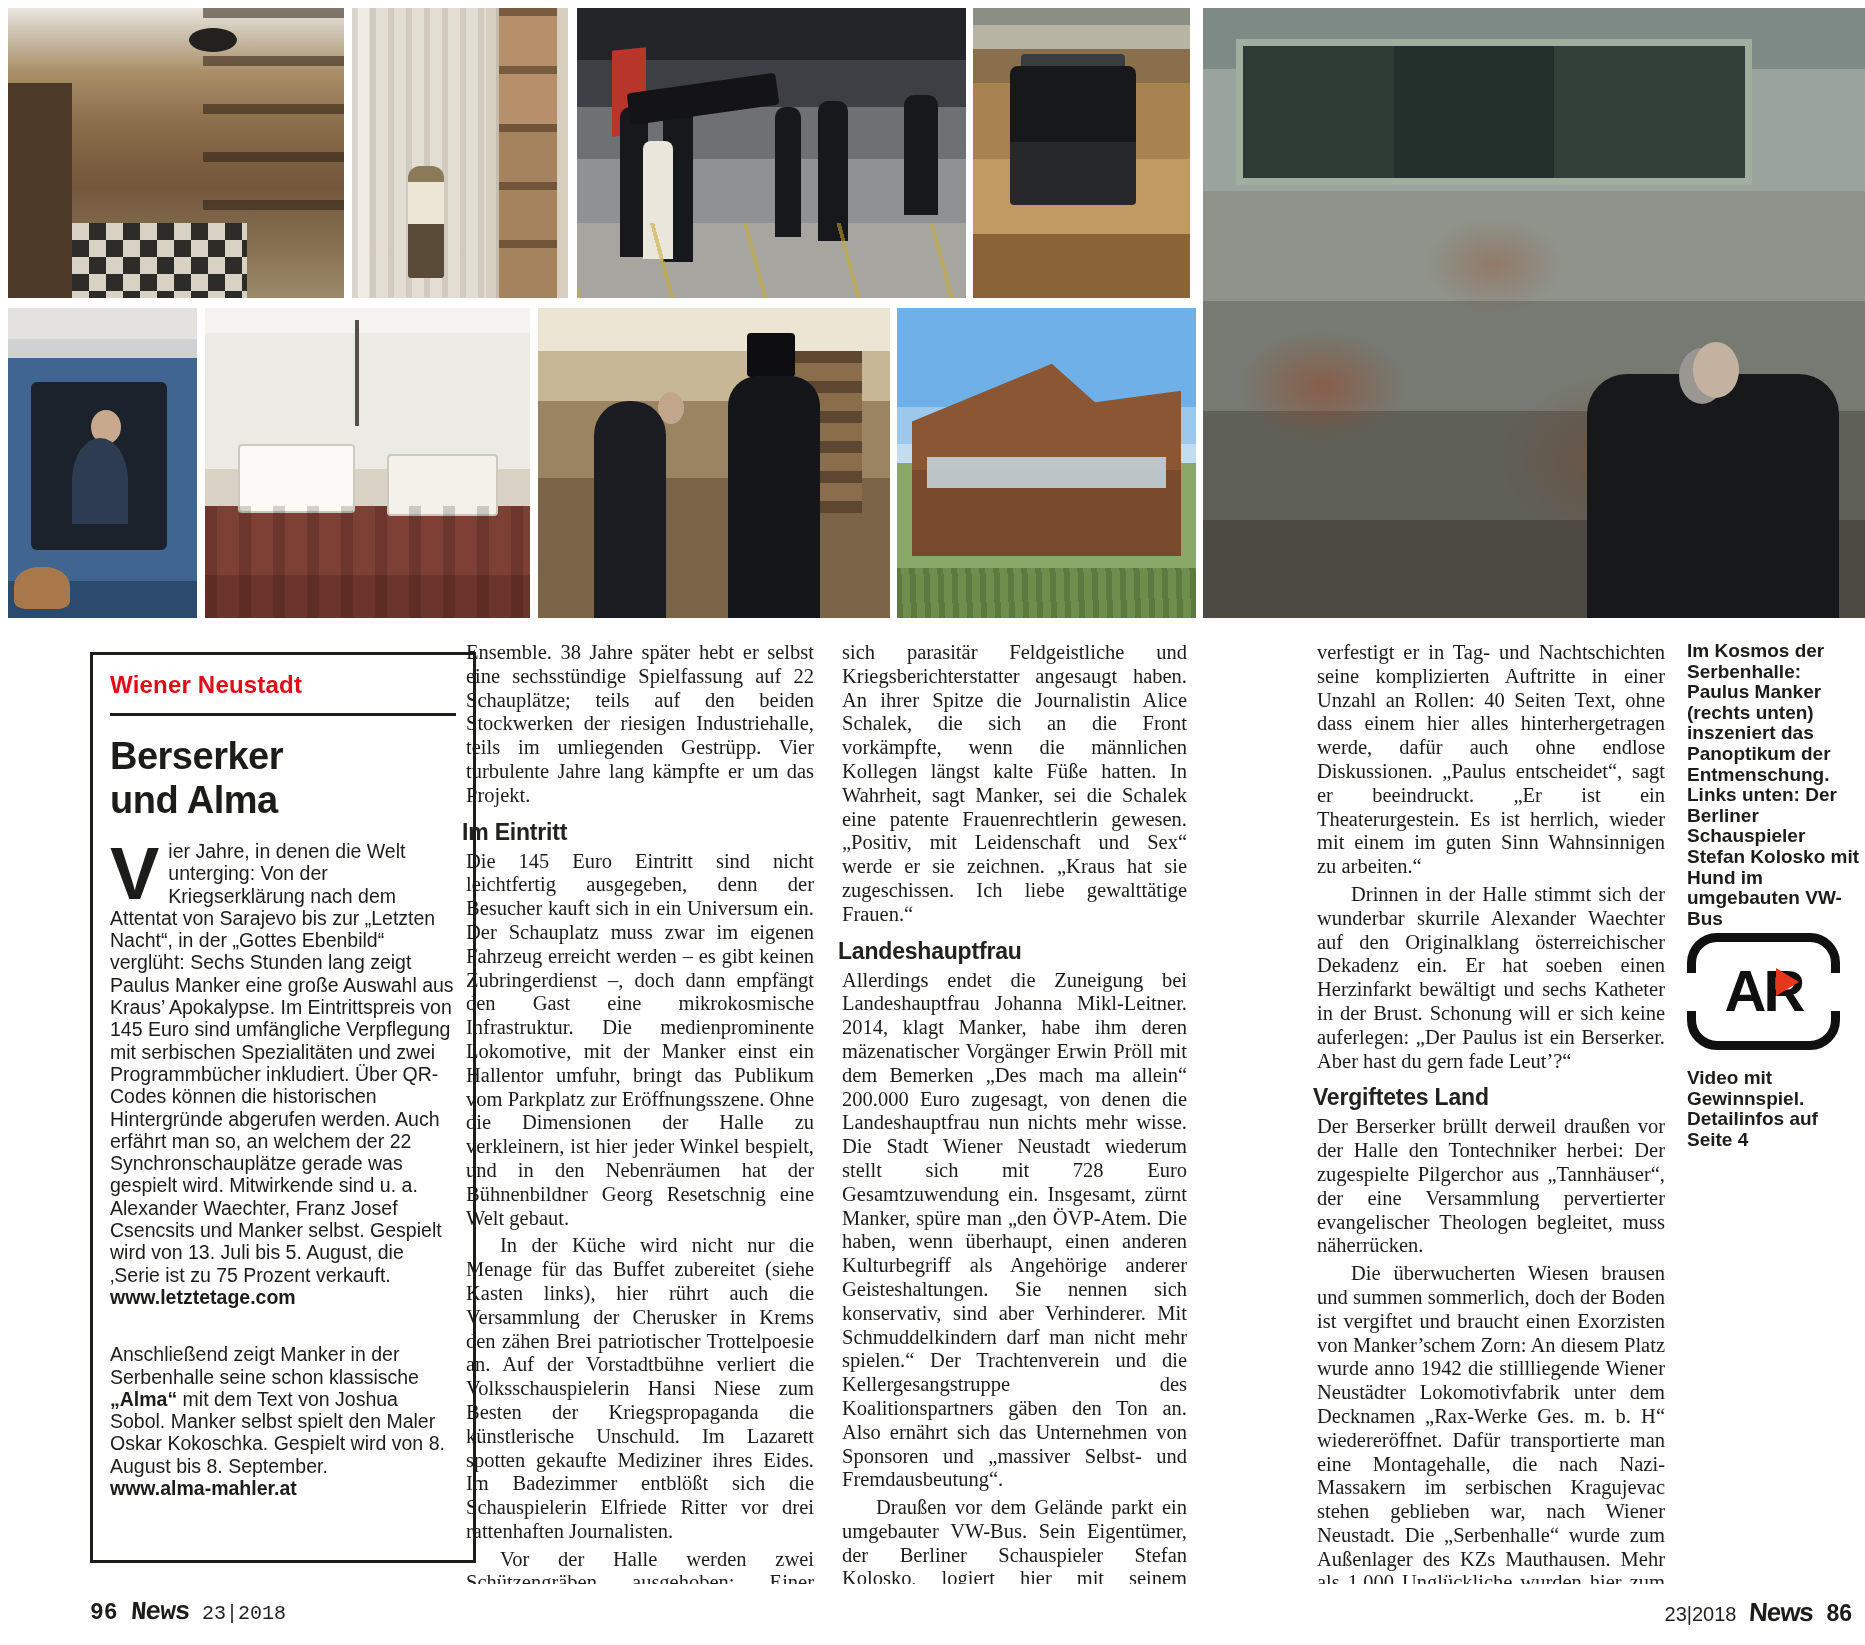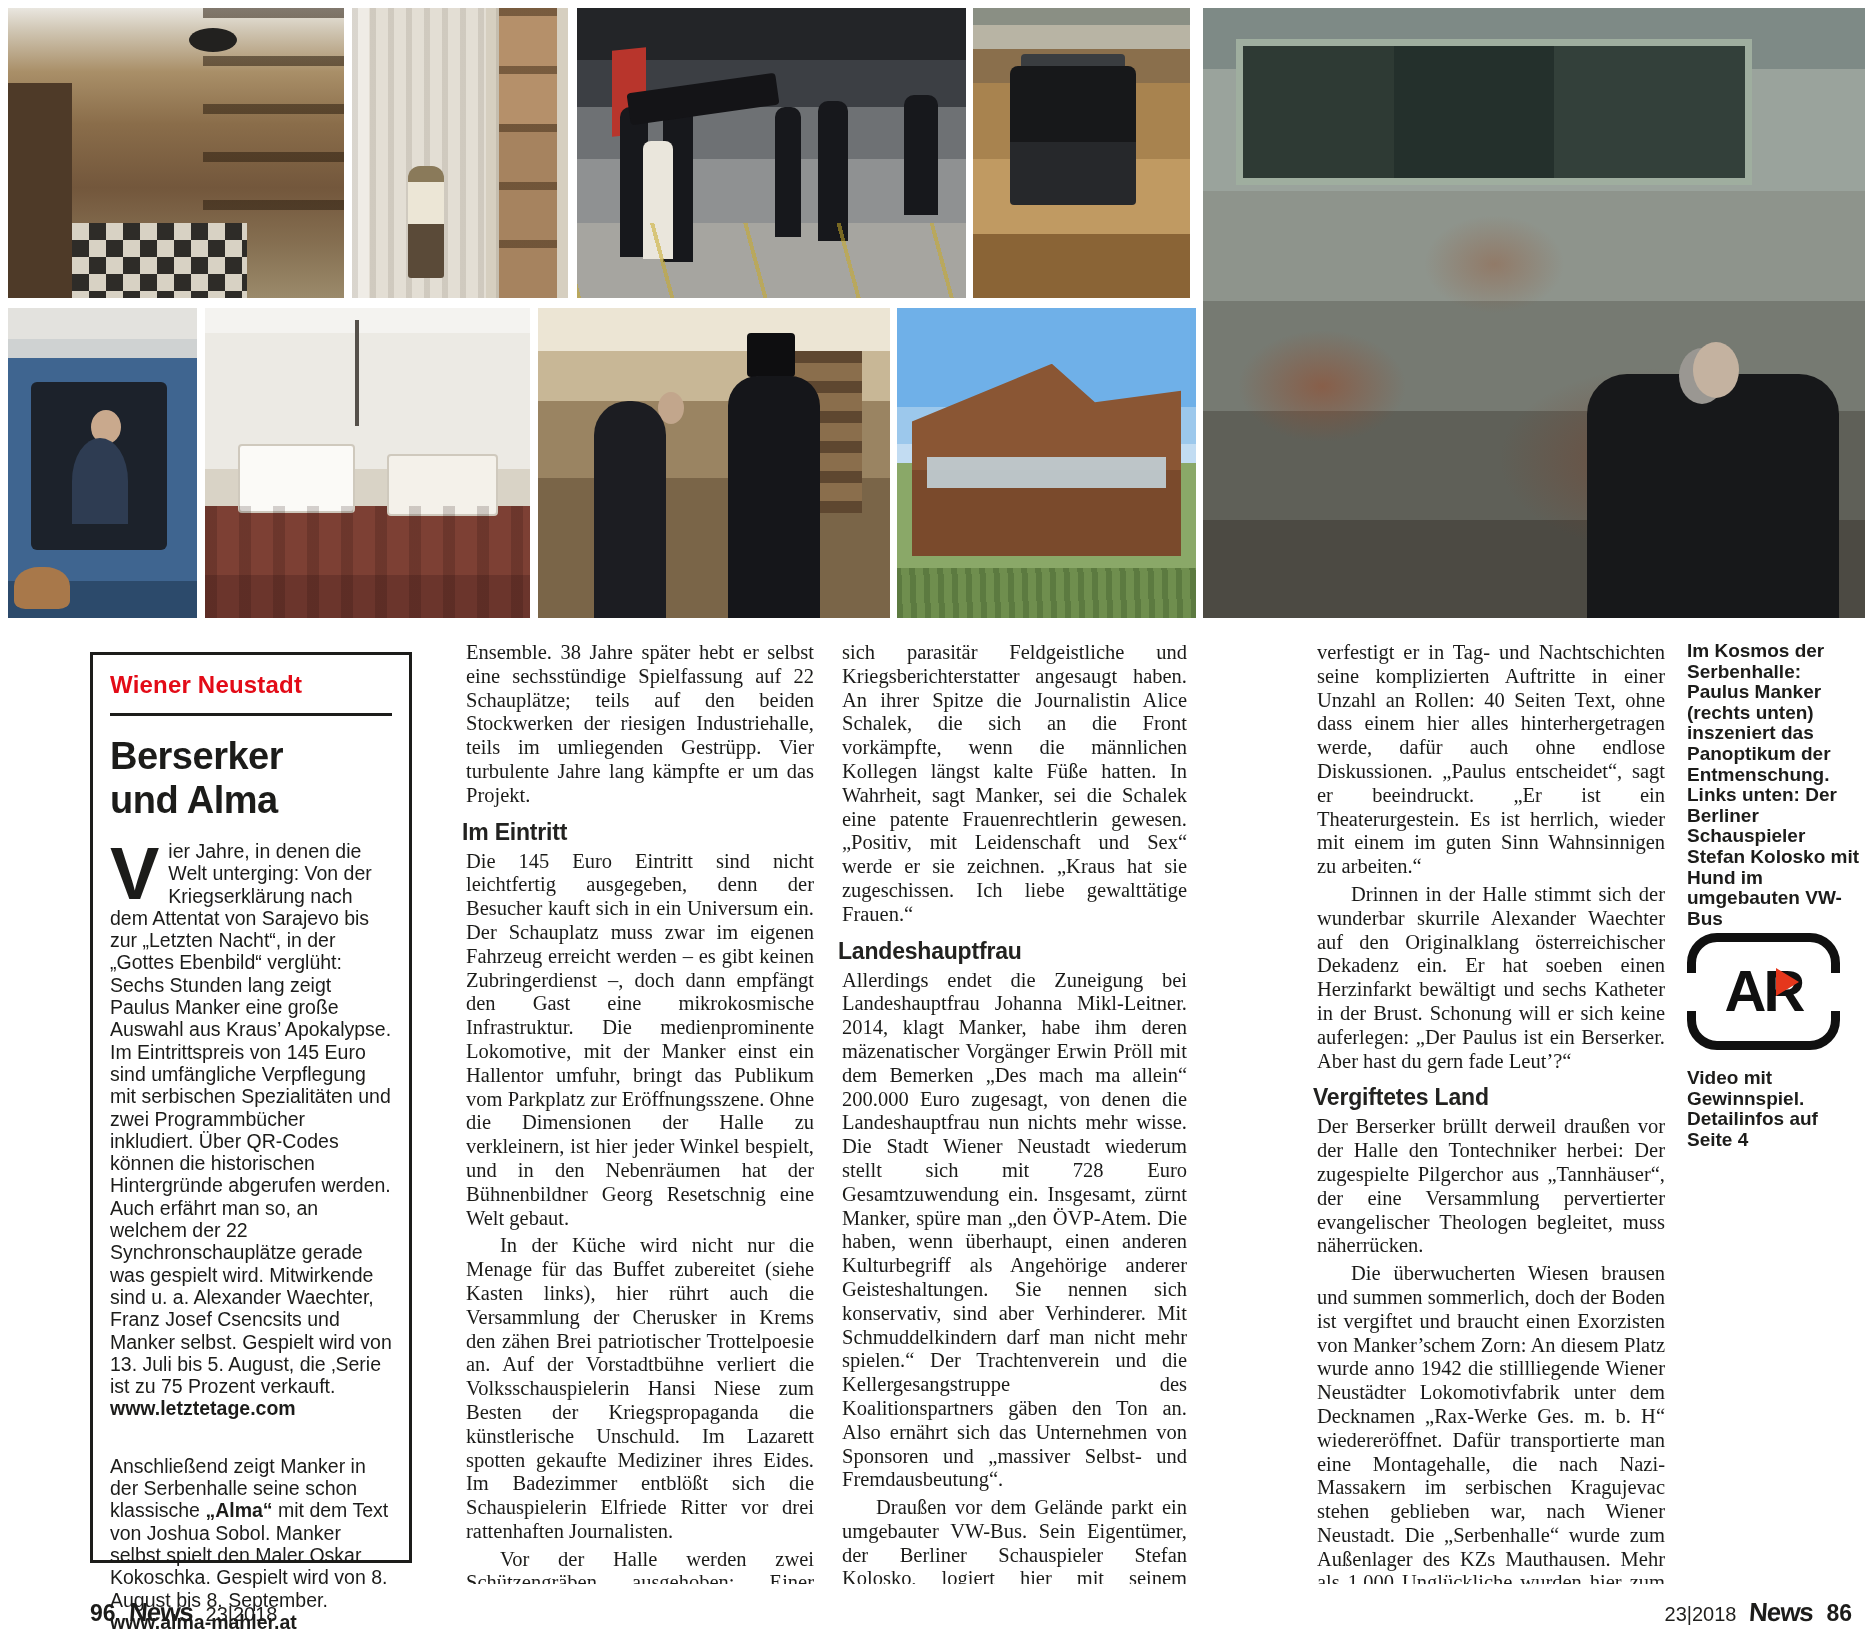--- a/index.html
+++ b/index.html
@@ -82,21 +82,21 @@
   .p8-facer{right:33%;top:22%;width:26px;height:30px;background:#c8ac90;border-radius:50%;}
   #p9{left:897px;top:308px;width:299px;height:310px;
       background:linear-gradient(180deg,#6fb0e8 0 32%,#9cc8ec 32% 44%,#c2dcf2 44% 50%,#8aa868 50% 88%,#5f7e44 88% 100%);}
   .p9-bldg{left:5%;top:18%;width:90%;height:62%;
       background:linear-gradient(180deg,#8a5634 0 55%,#7a4a2c 55% 100%);
       clip-path:polygon(0 30%, 52% 0, 68% 20%, 100% 14%, 100% 100%, 0 100%);}
   .p9-glass{left:10%;top:48%;width:80%;height:10%;background:#c2d2d8;opacity:.9;}
   .p9-grass{left:0;bottom:0;width:100%;height:16%;
       background:repeating-linear-gradient(88deg,#5c7a40 0 6px,#6f8e4e 6px 14px);}
   
-  .infobox{position:absolute;left:90px;top:652px;width:322px;height:911px;
+  .infobox{position:absolute;left:90px;top:652px;width:386px;height:911px;
       border:3px solid #1c1c1a;padding:14px 17px 0 17px;}
   .kicker{font-size:24px;font-weight:800;color:#e30b17;letter-spacing:.2px;margin:2px 0 0 0;}
   .box-rule{height:3px;background:#1c1c1a;margin:14px 0 18px 0;}
   .box-title{font-size:38px;line-height:44px;font-weight:800;letter-spacing:-.5px;color:#1c1c1a;margin:0 0 18px 0;}
   .box-title span{display:block;}
   .boxp{font-size:19.5px;line-height:22.3px;margin:0;}
   .dropcap{float:left;font-size:74px;line-height:58px;font-weight:800;padding:5px 9px 0 0;}
   .boxlink{font-size:19.5px;line-height:22.3px;font-weight:800;margin:0;}
   .boxp2{margin-top:35px;}
   .boxp2 b{font-weight:800;}
@@ -121,21 +121,21 @@
   .ar-box::before{left:-12px;}
   .ar-box::after{right:-12px;}
   .ar-letters{display:flex;align-items:center;justify-content:center;height:100%;
       font-size:58px;font-weight:900;letter-spacing:-3px;color:#101010;padding-bottom:2px;position:relative;}
   .ar-play{position:absolute;left:59%;top:26%;width:0;height:0;
       border-left:23px solid #e5371c;border-top:14px solid transparent;border-bottom:14px solid transparent;}
   .video-note{position:absolute;left:1687px;top:1068px;width:176px;
       font-size:19px;line-height:20.6px;font-weight:700;color:#1c1c1a;}
   
   .footer{position:absolute;top:1597px;display:flex;align-items:baseline;gap:13px;}
-  .footer-left{left:90px;}
+  .footer-left{left:90px;font-family:Liberation Mono, monospace;}
   .footer-right{right:13px;}
   .pn{font-size:23px;font-weight:800;}
   .brand{font-size:26px;font-weight:900;letter-spacing:-1px;display:inline-block;transform:skewX(-4deg);}
   .issue{font-size:20px;font-weight:400;color:#1f1f1d;}
 </style>
 </head>
 <body>
 
 <div class="photo" id="p1">
   <div class="shape p1-shelves"></div>

